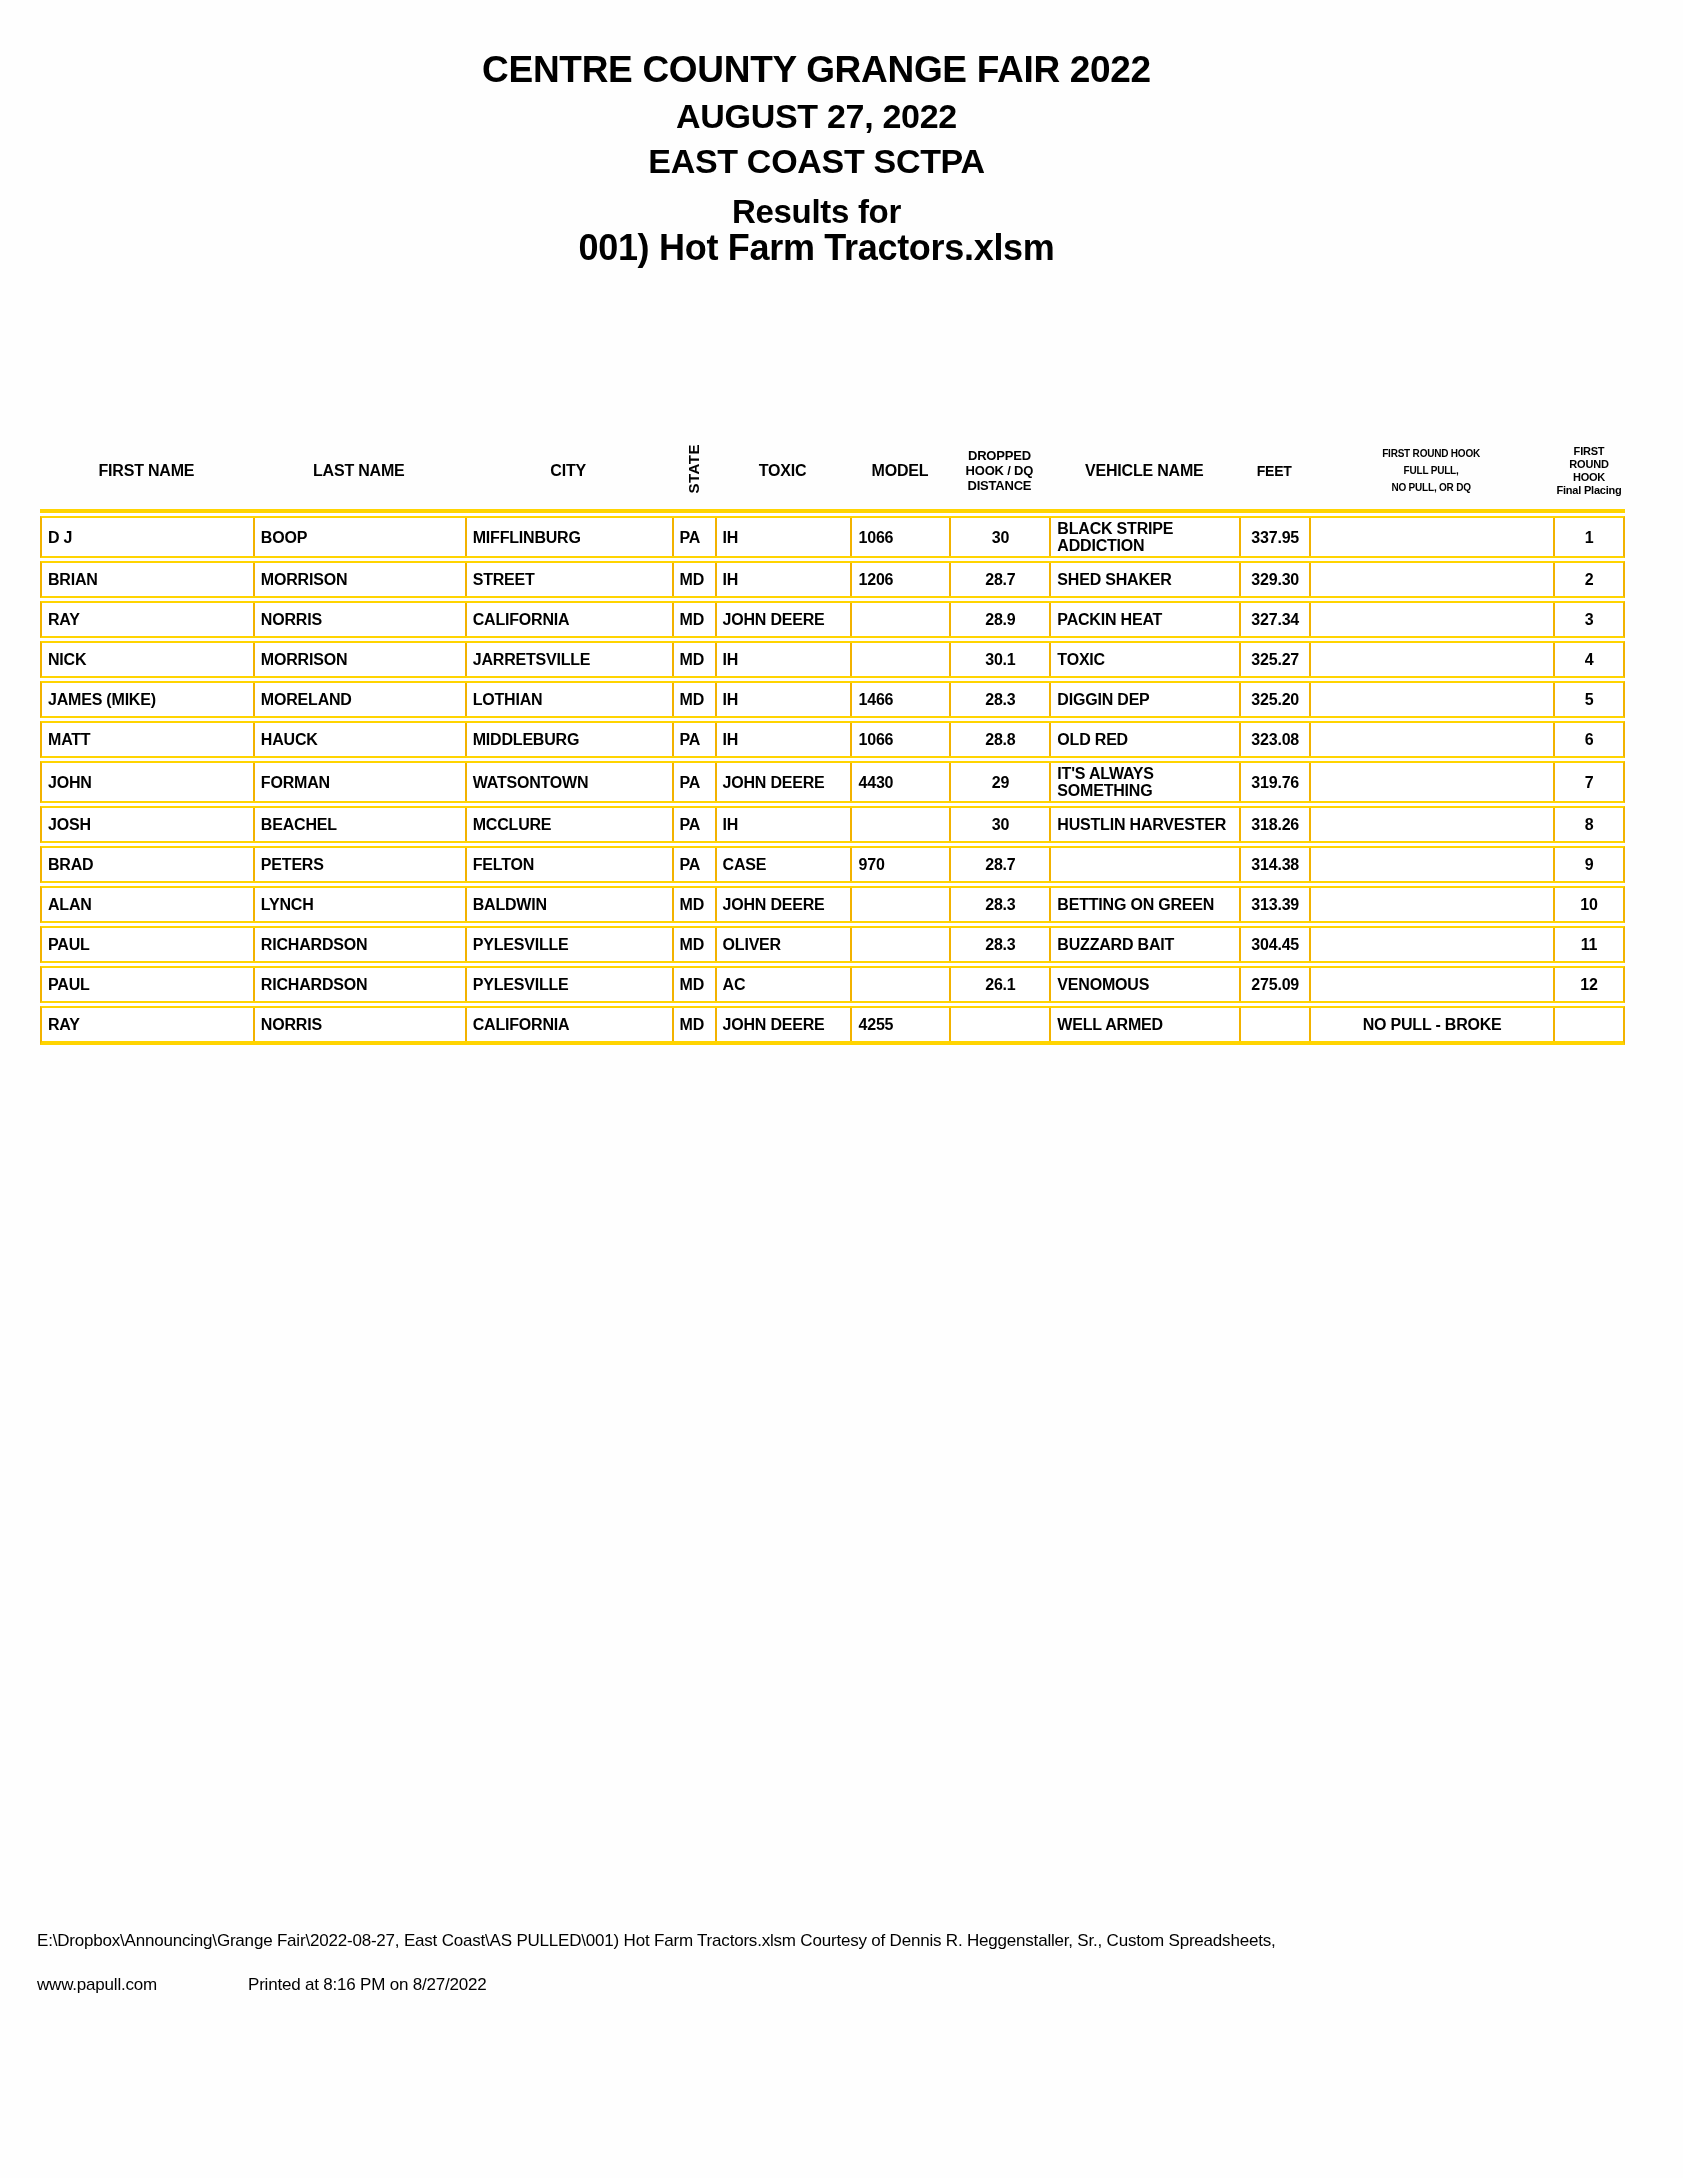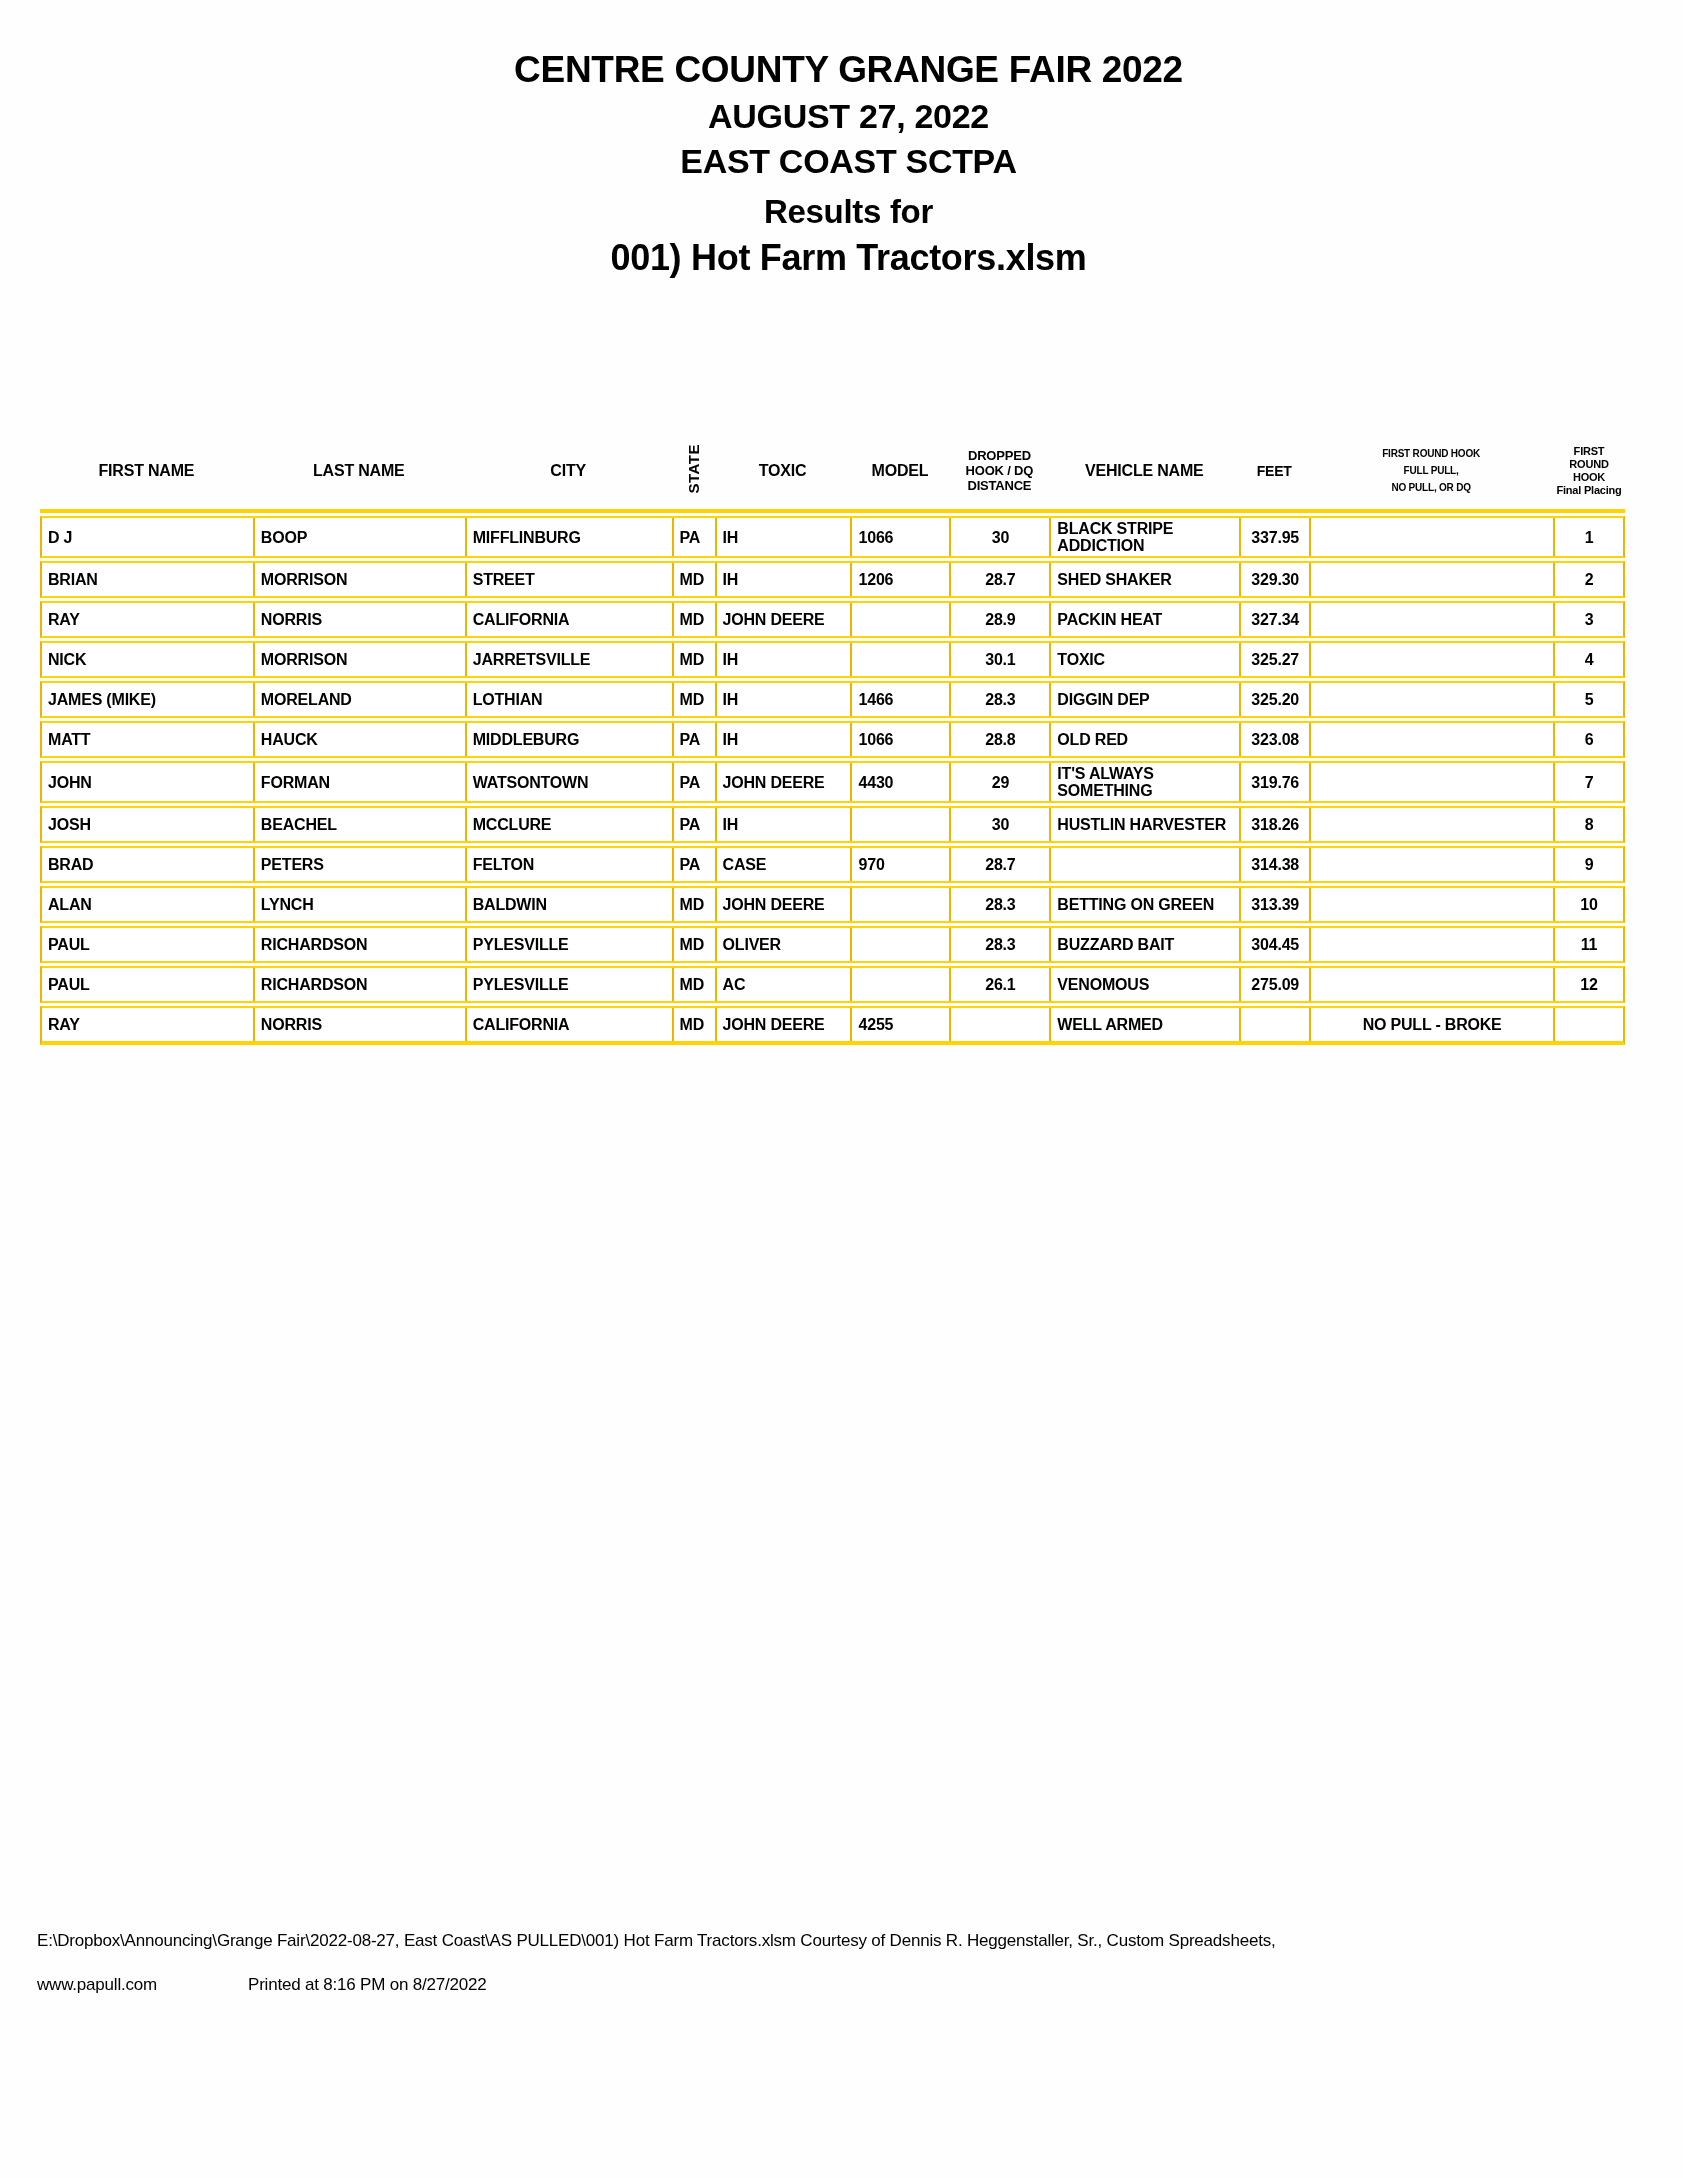--- a/index.html
+++ b/index.html
@@ -7,25 +7,25 @@
     --h:#FFD400;      
     --ink:#000000;
     --paper:#FEFEFE;
   }
   *{margin:0;padding:0;box-sizing:border-box}
   html,body{background:#ffffff}
   body{font-family:"Liberation Sans", sans-serif;color:var(--ink);}
   .sheet{position:relative;width:1683px;height:2178px;background:var(--paper);overflow:hidden}
 
   
-  .titles{position:absolute;top:51px;left:56px;width:1585px;text-align:center;font-weight:bold;letter-spacing:-0.3px}
+  .titles{position:absolute;top:51px;left:24px;width:1585px;text-align:center;font-weight:bold;letter-spacing:-0.3px}
   .t1{font-size:37px;line-height:38px;margin-bottom:10px}
   .t2{font-size:34px;line-height:35px;margin-bottom:10px}
   .t3{font-size:34px;line-height:35px;margin-bottom:16px}
-  .t4{font-size:33px;line-height:34px;margin-bottom:10px}
+  .t4{font-size:33px;line-height:34px;}
   .t5{font-size:36px;line-height:37px}
 
   
   .tablewrap{position:absolute;left:40px;top:432px;width:1585px}
   .thead{display:flex;align-items:center;height:77px;font-weight:bold}
   .hcell{text-align:center;letter-spacing:-0.2px}
   .hmain{font-size:16px}
   .hsmall{font-size:13px;line-height:15px}
   .hmed{font-size:10px;line-height:17px}
   .htiny{font-size:11px;line-height:13px}

